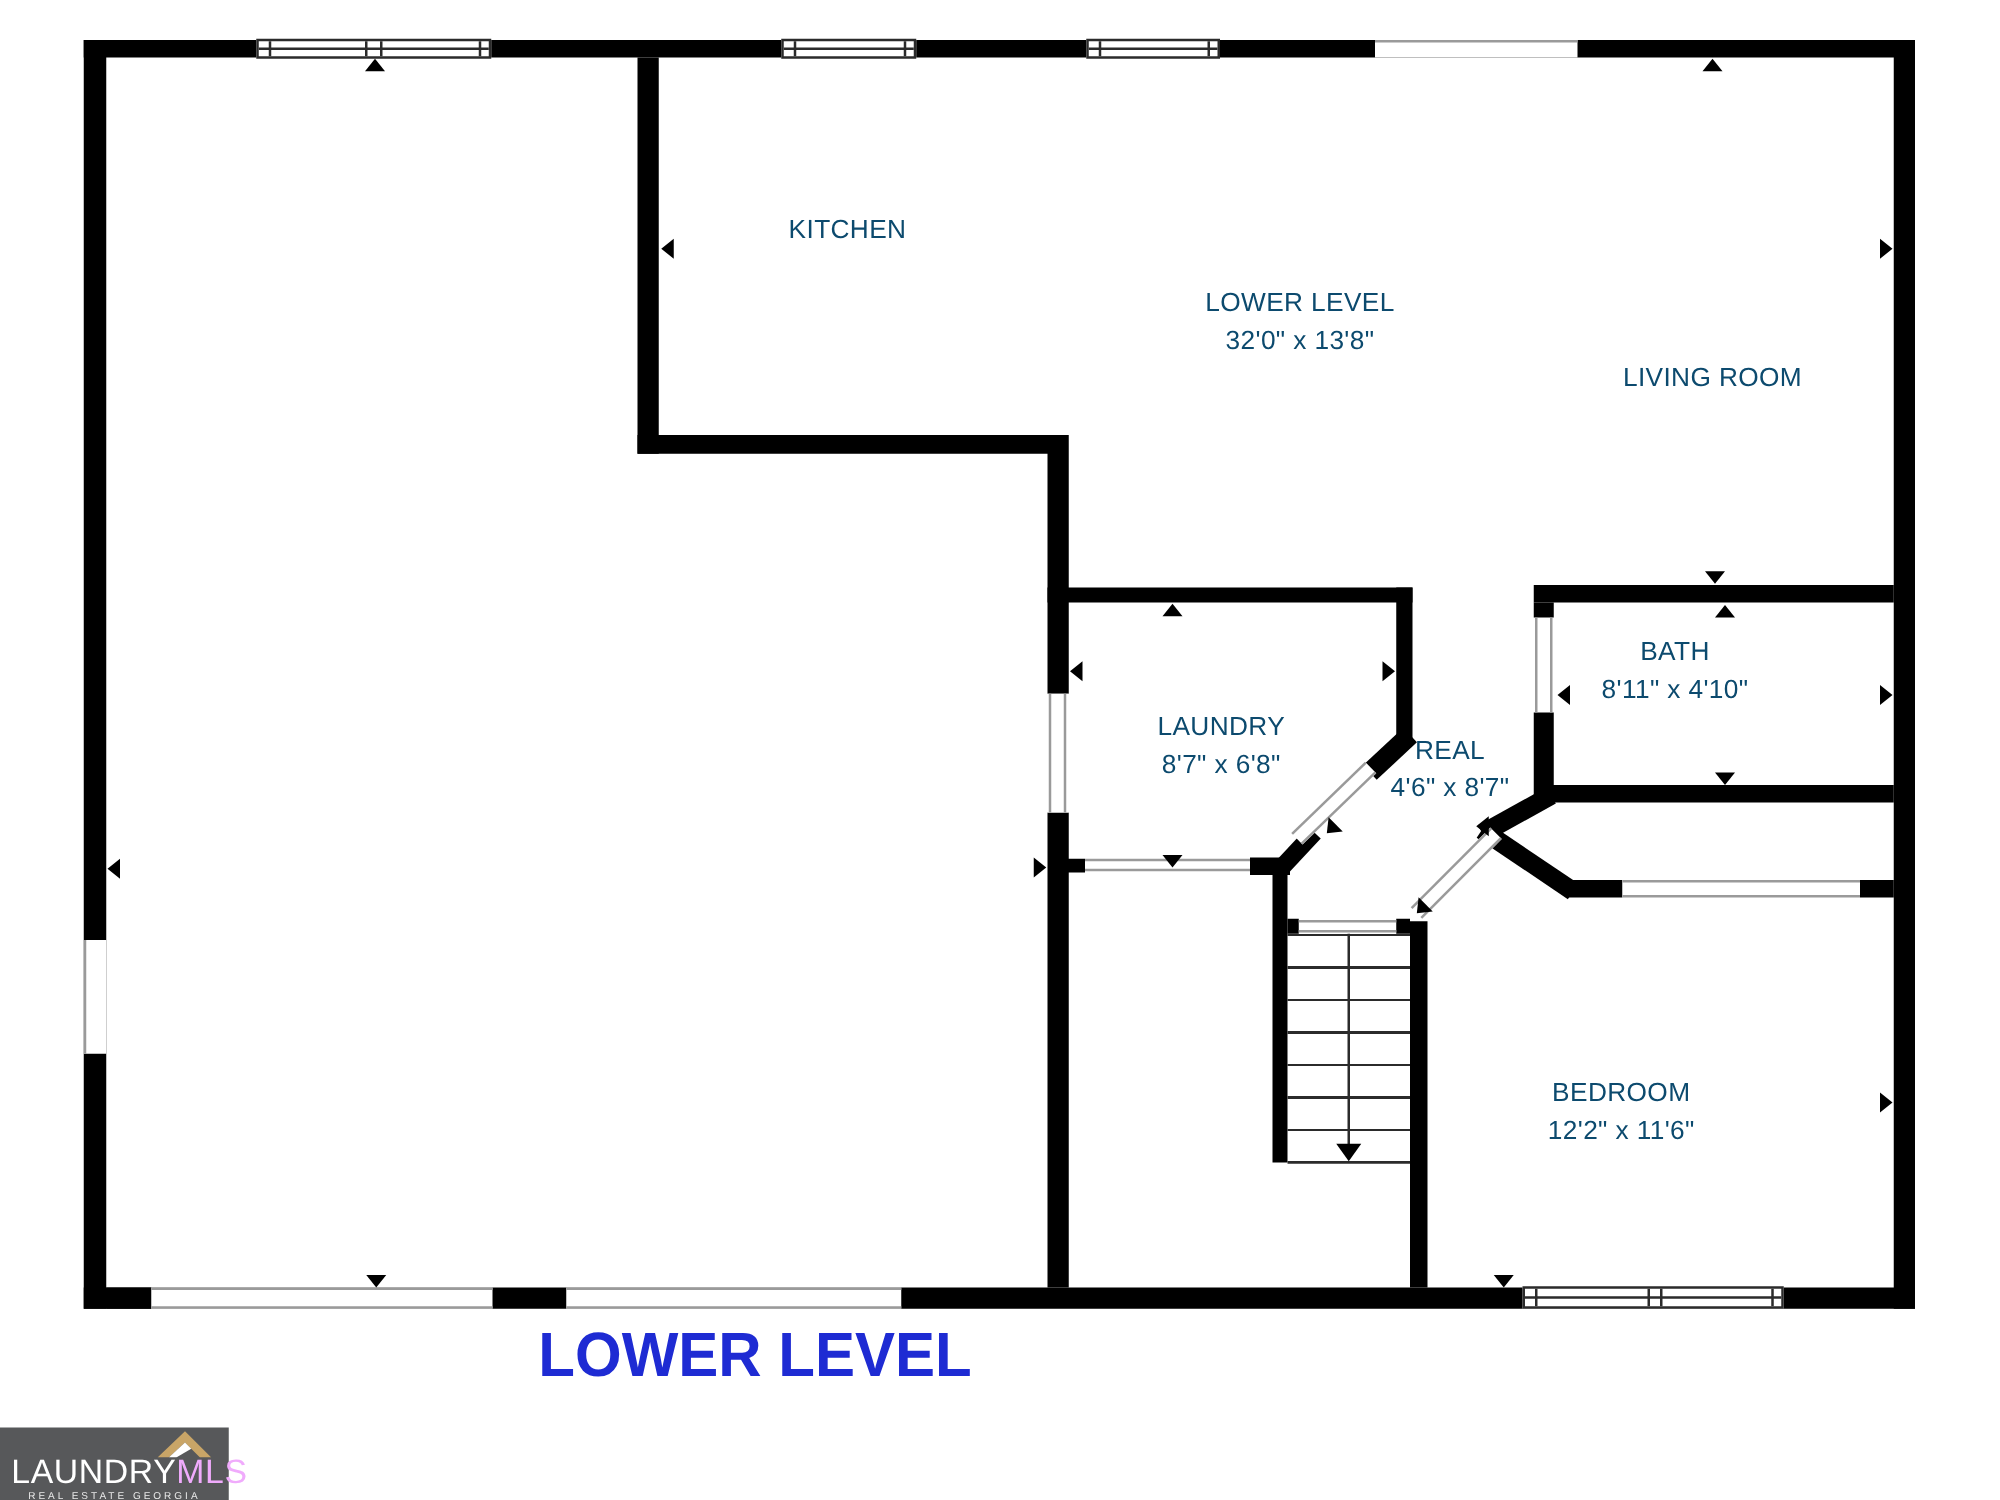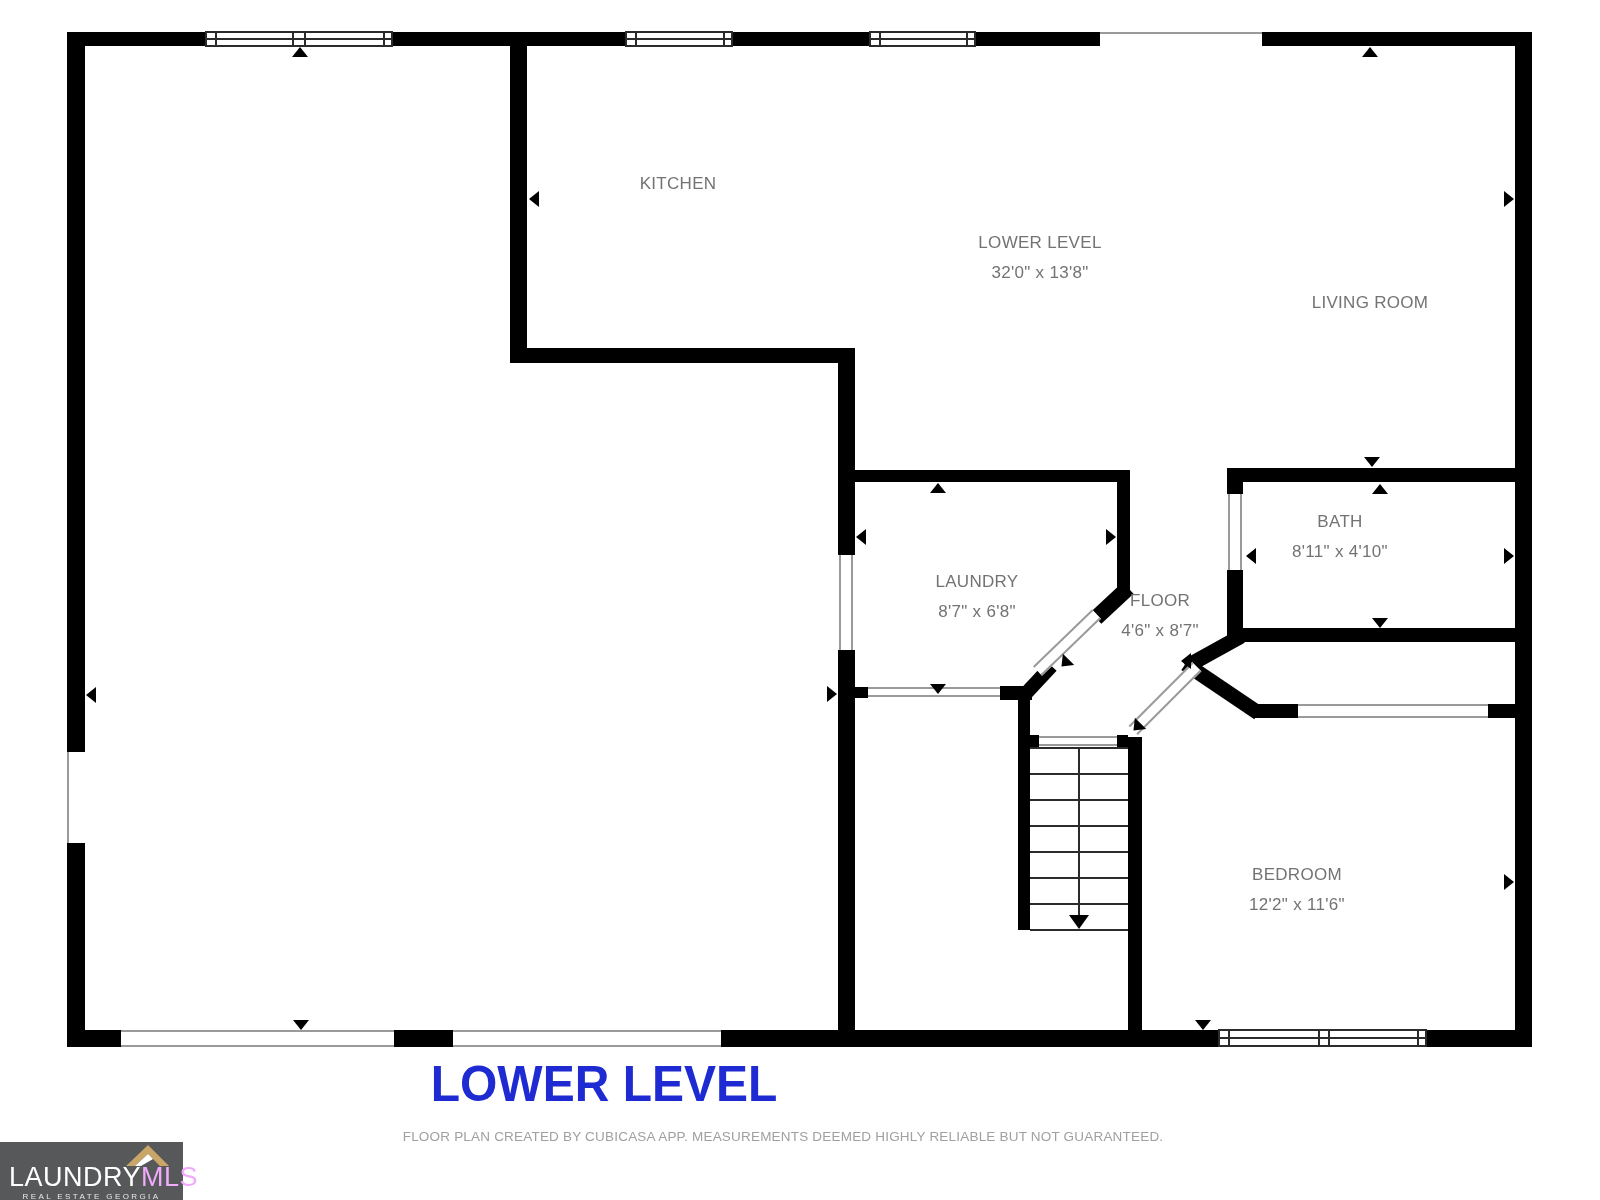--- a/index.html
+++ b/index.html
@@ -11,22 +11,22 @@
   .win{position:absolute;background:#fff;border:2px solid #2b2b2b;box-sizing:border-box;}
   .win .mid{position:absolute;left:0;right:0;top:50%;height:2px;margin-top:-1px;background:#2b2b2b;}
   .win .vbar{position:absolute;top:0;bottom:0;width:2px;background:#2b2b2b;}
   .diagwall{position:absolute;background:#000;}
   .passage{position:absolute;background:#fff;border-top:2px solid #9a9a9a;border-bottom:2px solid #9a9a9a;box-sizing:border-box;}
   .tri{position:absolute;width:0;height:0;}
   .tu{border-left:8px solid transparent;border-right:8px solid transparent;border-bottom:10px solid #000;}
   .td{border-left:8px solid transparent;border-right:8px solid transparent;border-top:10px solid #000;}
   .tl{border-top:8px solid transparent;border-bottom:8px solid transparent;border-right:10px solid #000;}
   .tr{border-top:8px solid transparent;border-bottom:8px solid transparent;border-left:10px solid #000;}
-  .lbl{position:absolute;transform:translate(-50%,-50%);font-size:17px;line-height:30px;
-       color:#737373;text-align:center;white-space:nowrap;letter-spacing:0.3px;}
+  .lbl{position:absolute;transform:translate(-50%,-50%);font-size:21px;line-height:30px;
+       color:#0c4a6e;text-align:center;white-space:nowrap;letter-spacing:0.3px;}
   .stairs{position:absolute;left:1030px;top:747px;width:98px;height:184px;
           background:repeating-linear-gradient(to bottom,#2b2b2b 0,#2b2b2b 2px,transparent 2px,transparent 26px);}
   .stair-rail{position:absolute;left:1078px;top:747px;width:2px;height:170px;background:#2b2b2b;}
   .stair-arrow{position:absolute;left:1069px;top:915px;width:0;height:0;
           border-left:10px solid transparent;border-right:10px solid transparent;border-top:14px solid #000;}
   #title{position:absolute;left:604px;top:1084px;transform:translate(-50%,-50%) scaleX(0.96);
          font-size:50px;font-weight:bold;color:#1e2bd3;white-space:nowrap;}
   #disclaimer{position:absolute;left:783px;top:1136px;transform:translate(-50%,-50%);
          font-size:13.5px;color:#a0a0a0;letter-spacing:0.2px;white-space:nowrap;}
   #logo{position:absolute;left:0;top:1142px;width:183px;height:58px;background:#57585a;}
@@ -162,34 +162,33 @@
     <div>32'0" x 13'8"</div>
   </div>
   <div class="lbl" style="left:1370px;top:303px;">
     <div>LIVING ROOM</div>
   </div>
   <div class="lbl" style="left:977px;top:597px;">
     <div>LAUNDRY</div>
     <div>8'7" x 6'8"</div>
   </div>
   <div class="lbl" style="left:1160px;top:616px;">
-    <div>FLOOR</div>
+    <div>REAL</div>
     <div>4'6" x 8'7"</div>
   </div>
   <div class="lbl" style="left:1340px;top:537px;">
     <div>BATH</div>
     <div>8'11" x 4'10"</div>
   </div>
   <div class="lbl" style="left:1297px;top:890px;">
     <div>BEDROOM</div>
     <div>12'2" x 11'6"</div>
   </div>
 
   <div id="title">LOWER LEVEL</div>
-  <div id="disclaimer">FLOOR PLAN CREATED BY CUBICASA APP. MEASUREMENTS DEEMED HIGHLY RELIABLE BUT NOT GUARANTEED.</div>
 
   <div id="logo">
     <svg width="46" height="23" viewBox="0 0 46 23">
       <polygon points="2,23 24,2 45,23 36,23 24,11 11,23" fill="#c9a567"></polygon>
       <polygon points="11,23 24,11 29,16 17,23" fill="#ffffff"></polygon>
     </svg>
     <div class="brand"><span>LAUNDRY</span><span class="accent">MLS</span></div>
     <div class="tag">REAL ESTATE GEORGIA</div>
   </div>
 

